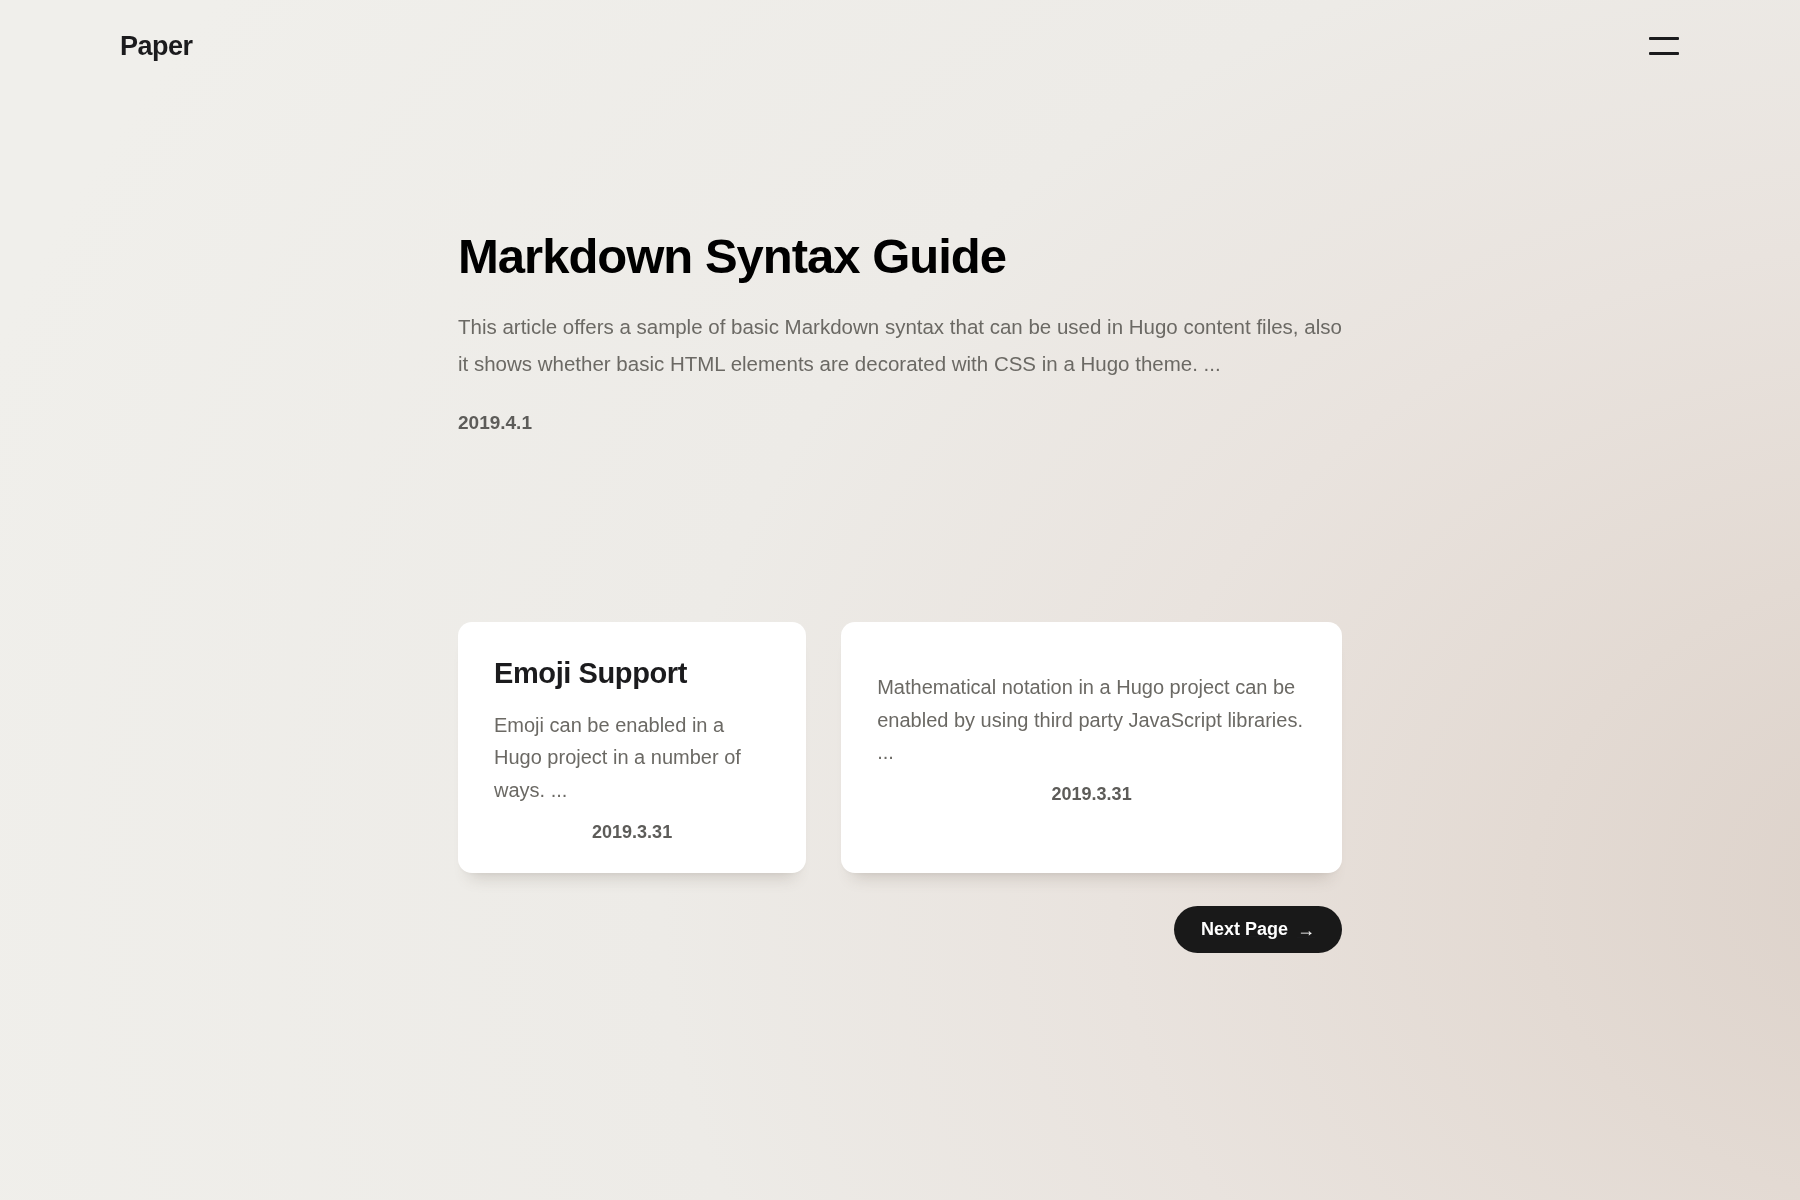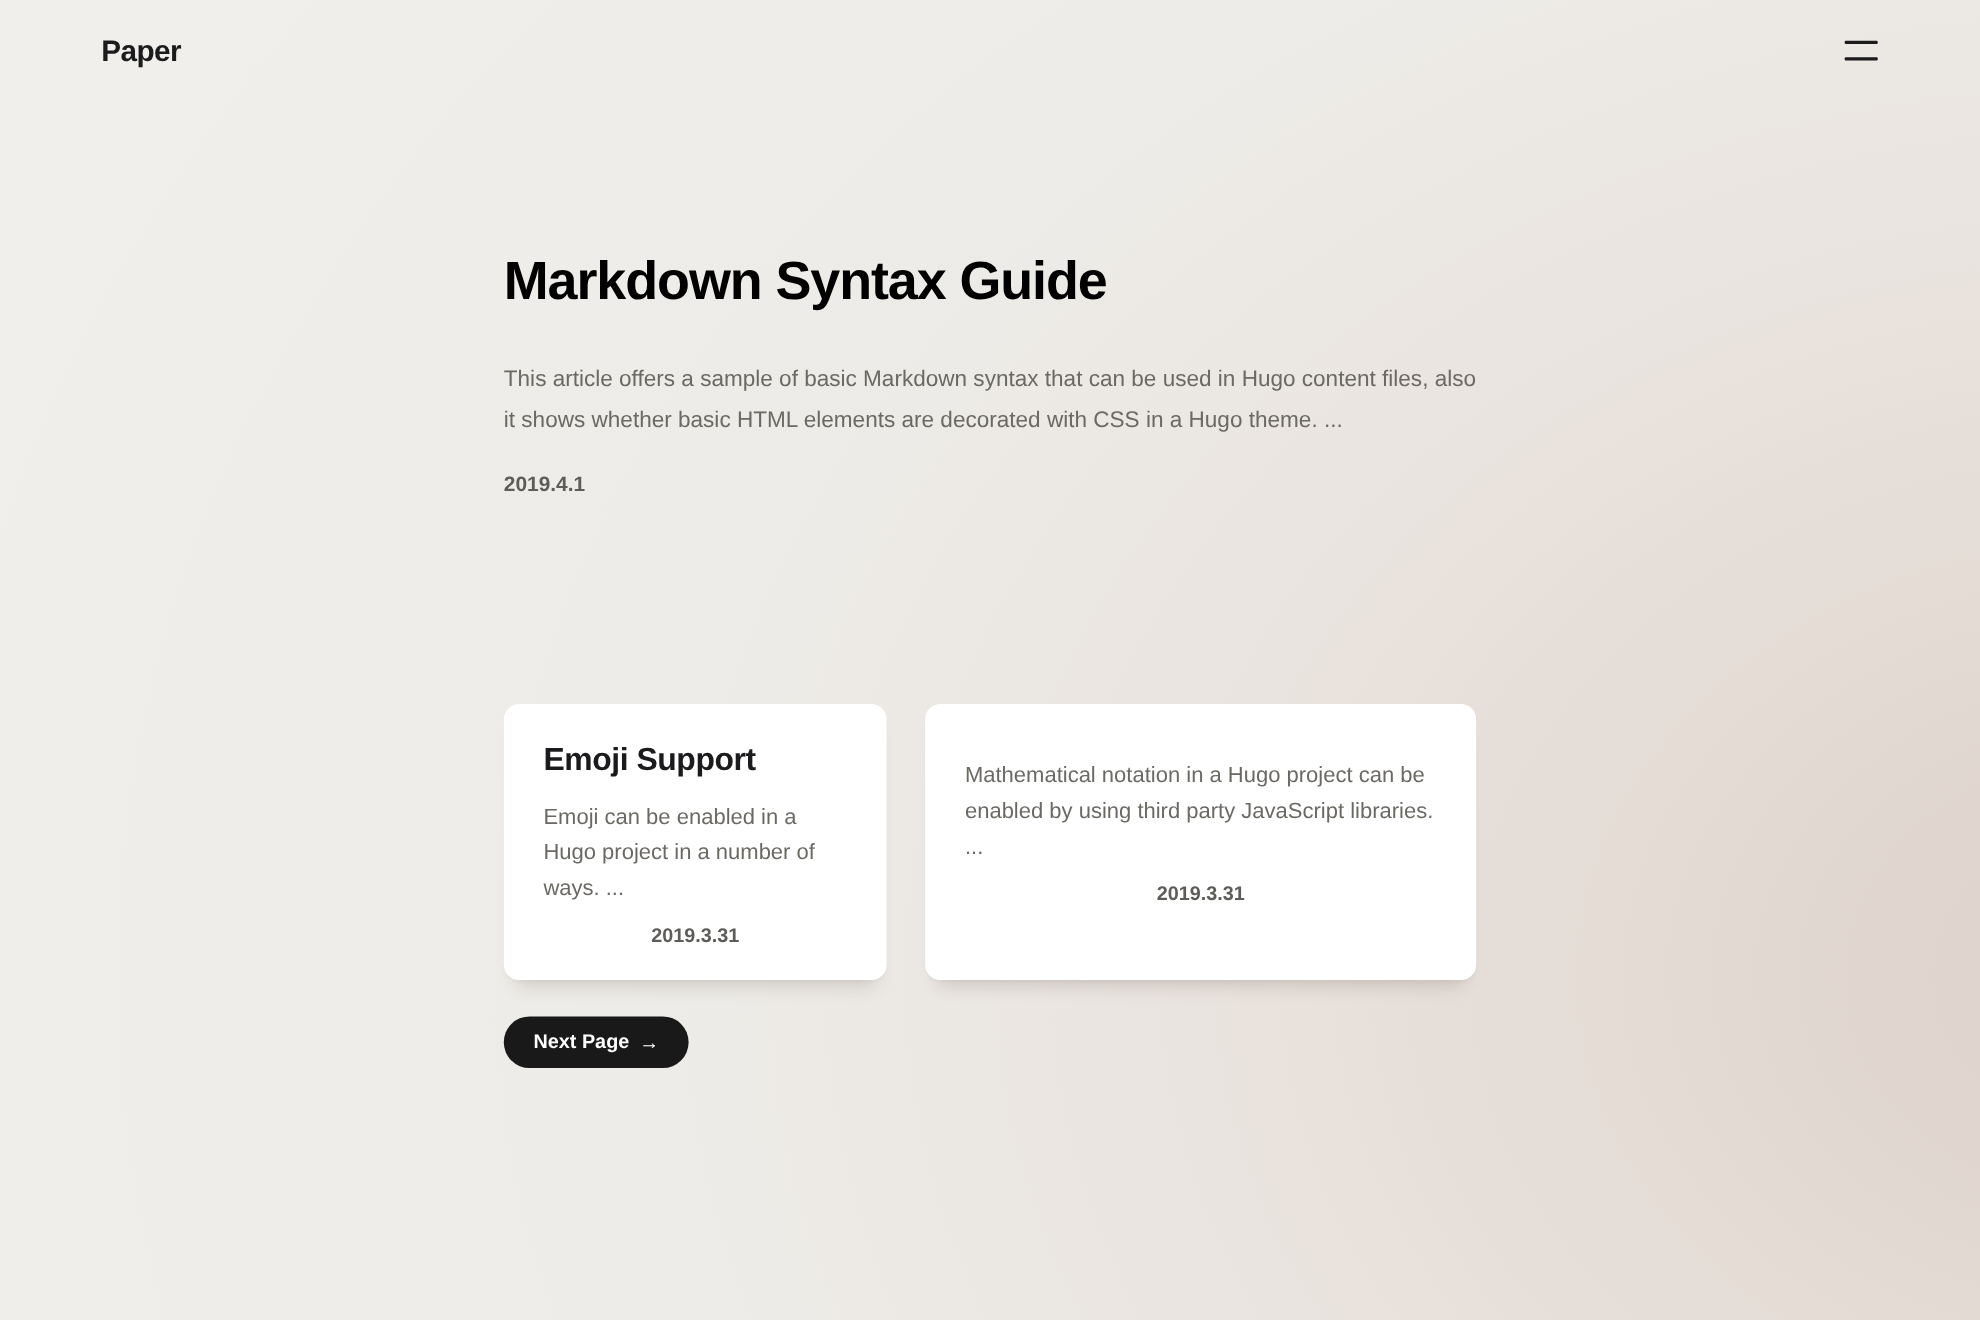--- a/index.html
+++ b/index.html
@@ -9,21 +9,21 @@
     color: #1b1b1d;
     overflow: hidden;
     background: #f0efeb;
     background-image: radial-gradient(115% 135% at 108% 74%,
       #dcd1c9 0%, #e3dad3 20%, #e9e3de 40%, #edebe7 62%, #f0efeb 100%);
   }
 
   
   .site-header {
     height: 92px;
-    padding: 0 92px;
+    padding: 0 120px;
     display: flex;
     align-items: center;
     justify-content: space-between;
   }
   .logo {
     font-size: 27px;
     font-weight: 800;
     letter-spacing: -0.5px;
     color: #1b1b1d;
     text-decoration: none;
@@ -52,21 +52,21 @@
   .featured { margin-top: 136px; }
   .featured-title {
     font-size: 49px;
     font-weight: 800;
     letter-spacing: -1px;
     line-height: 1.15;
     color: #000000;
     cursor: pointer;
   }
   .summary {
-    margin-top: 43px;
+    margin-top: 25px;
     font-size: 20.5px;
     line-height: 1.78;
     color: #6b6964;
   }
   .post-date {
     margin-top: 30px;
     font-size: 19px;
     font-weight: 600;
     color: #5d5c59;
   }
@@ -98,20 +98,21 @@
     font-size: 20px;
     line-height: 1.62;
     color: #6b6964;
   }
   .post-card .post-date { margin-top: 16px; font-size: 18px; text-align: center; }
 
   
   .pagination {
     margin-top: 33px;
     display: flex;
+    justify-content: flex-end;
     text-decoration: underline;
   }
   .next-btn {
     display: inline-flex;
     align-items: center;
     gap: 9px;
     height: 47px;
     padding: 0 27px;
     border: none;
     border-radius: 24px;

